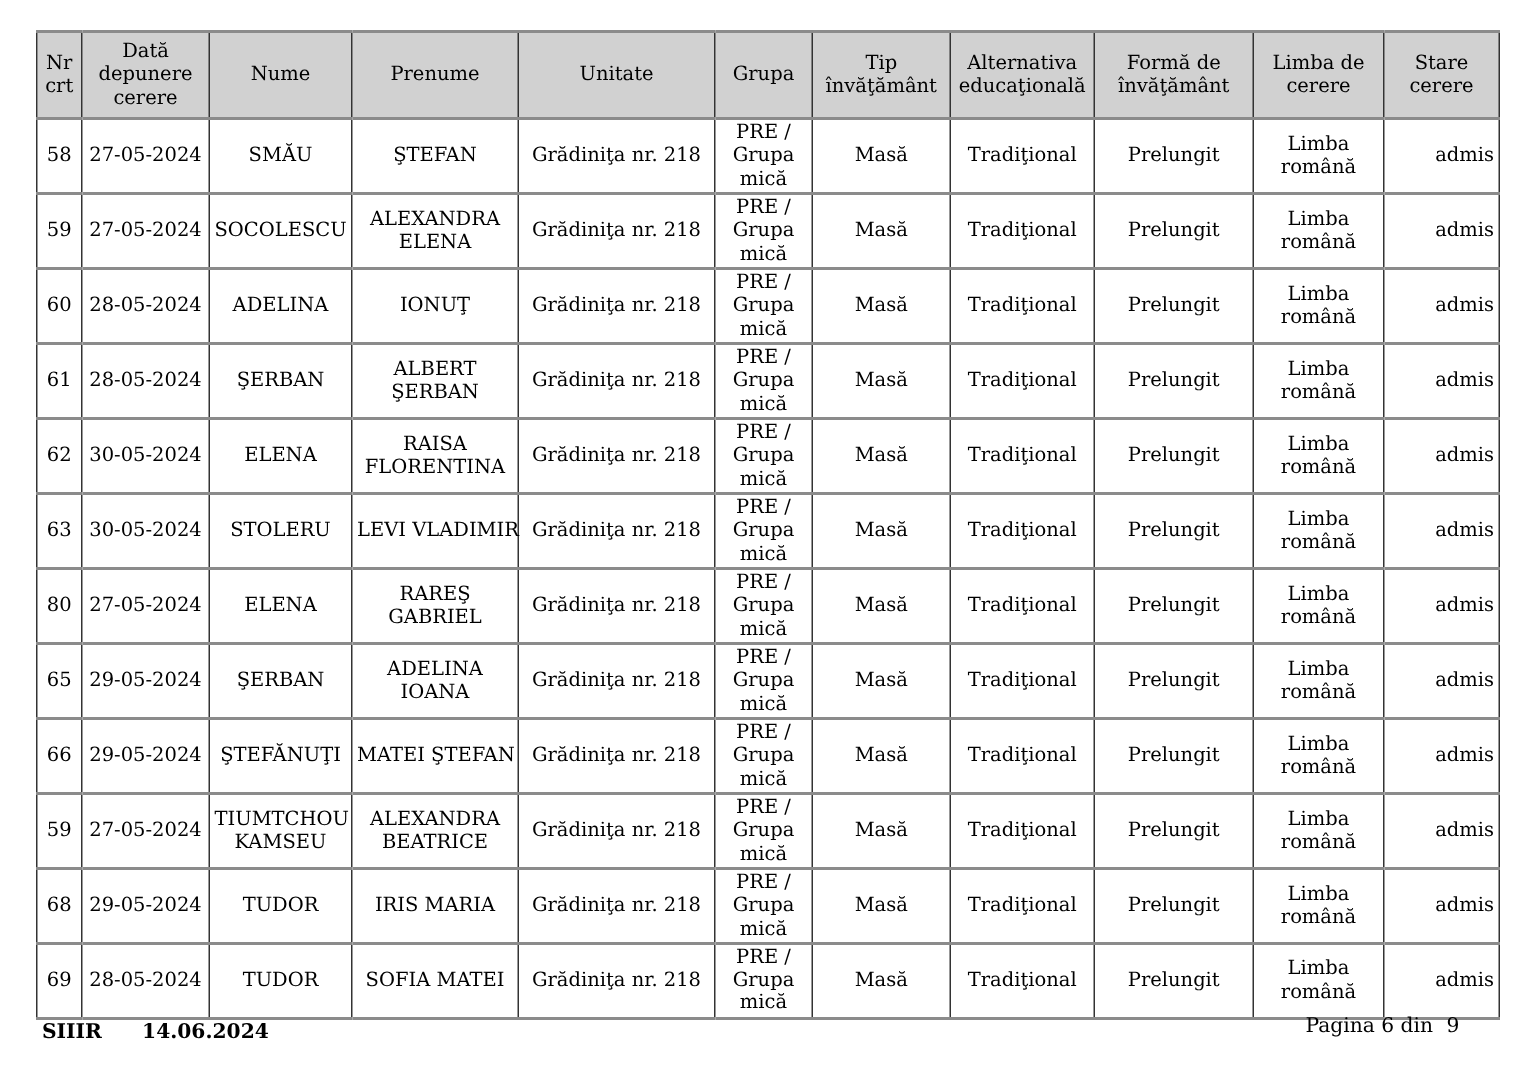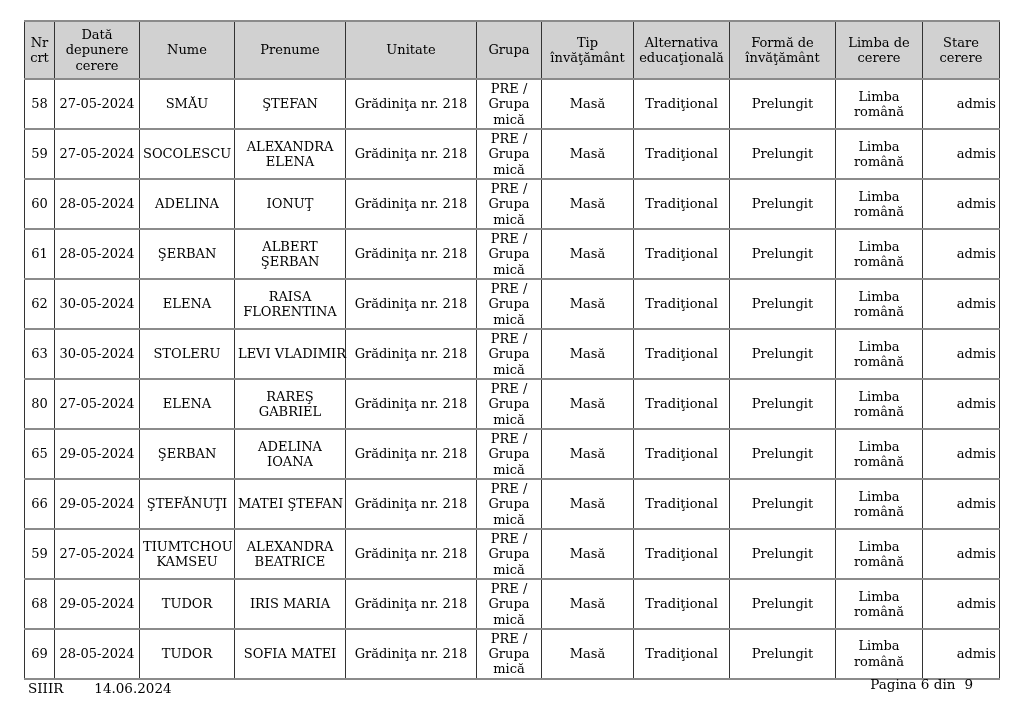--- a/index.html
+++ b/index.html
@@ -50,21 +50,21 @@
   .footer{
     position:absolute;
     left:28px;
     top:676px;
     width:945px;
     font-size:13.5px;
     display:flex;
     justify-content:space-between;
     align-items:flex-start;
   }
-  .footer-left{margin-top:4px;}
+  .footer-left{margin-top:4px;font-weight:bold;}
   .footer-left .app{display:inline-block;min-width:62px;}
   .footer-right .page-num{margin-left:9px;}
 </style>
 </head>
 <body>
 
 <div class="page">
 
   <table class="report">
     <colgroup>

